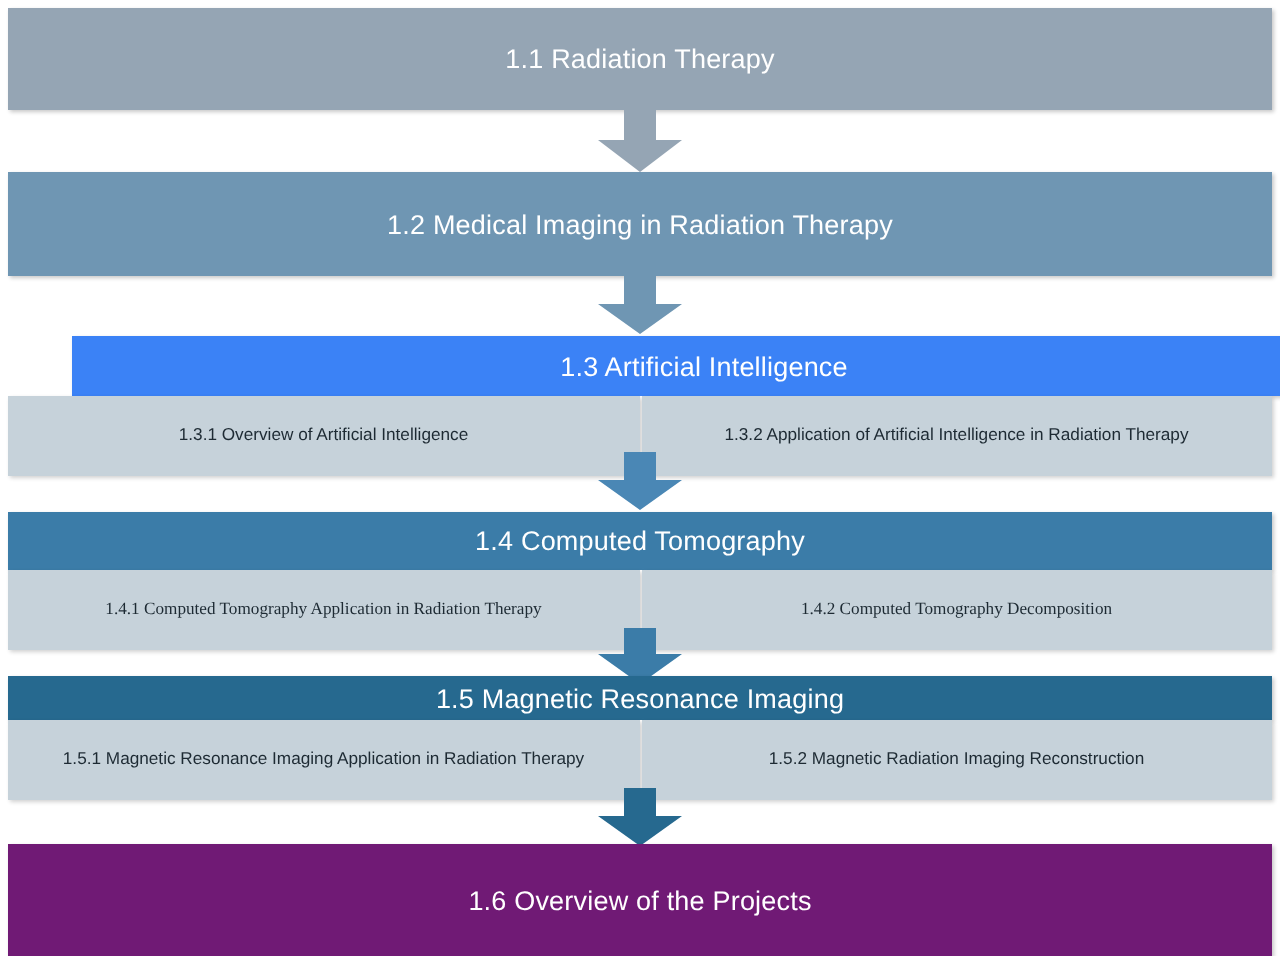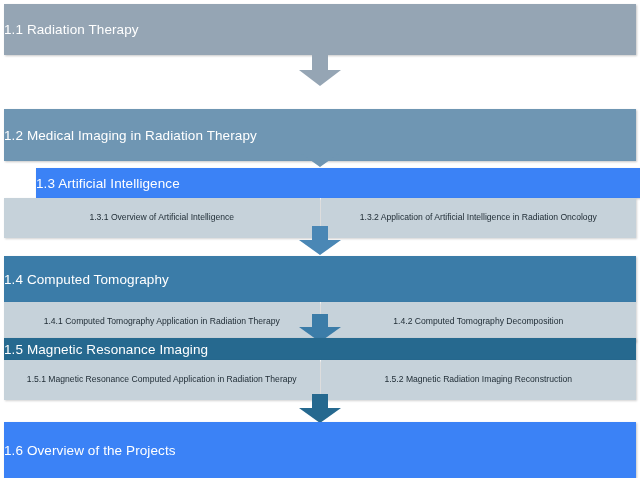--- a/index.html
+++ b/index.html
@@ -22,21 +22,21 @@
     position: absolute;
     left: 4px;
     width: 632px;
     box-sizing: border-box;
   }
   .main-bar {
     width: 100%;
     box-sizing: border-box;
     display: flex;
     align-items: center;
-    justify-content: flex-start;
+    justify-content: center;
     color: #ffffff;
     font-size: 13.5px;
     letter-spacing: 0.1px;
     text-align: center;
     box-shadow: 1px 1px 2px rgba(0,0,0,0.22);
   }
   .sub-row {
     display: flex;
     width: 100%;
     box-sizing: border-box;
@@ -77,57 +77,57 @@
       <span>1.1 Radiation Therapy</span>
     </div>
   </div>
 
   <div class="arrow" style="top:55px; height:32px;">
     <svg width="44" height="32" viewBox="0 0 44 32">
       <polygon points="14,0 30,0 30,15 43,15 22,31 1,15 14,15" fill="#95a5b4"></polygon>
     </svg>
   </div>
 
-  <div class="level" style="top:86px;margin-top:23px;">
+  <div class="level" style="top:86px;">
     <div class="main-bar" style="height:52px; background:#6f96b3;">
       <span>1.2 Medical Imaging in Radiation Therapy</span>
     </div>
   </div>
 
   <div class="arrow" style="top:138px; height:30px;">
     <svg width="44" height="30" viewBox="0 0 44 30">
       <polygon points="14,0 30,0 30,14 43,14 22,29 1,14 14,14" fill="#6f96b3"></polygon>
     </svg>
   </div>
 
   <div class="level" style="top:168px;">
     <div class="main-bar" style="height:30px; background:#3b82f6;margin-left:32px;">
       <span>1.3 Artificial Intelligence</span>
     </div>
     <div class="sub-row" style="height:28px;">
       <div class="sub-box">
         <span>1.3.1 Overview of Artificial Intelligence</span>
       </div>
       <div class="sub-box">
-        <span>1.3.2 Application of Artificial Intelligence in Radiation Oncology</span>
+        <span>1.3.2 Application of Artificial Intelligence in Radiation Therapy</span>
       </div>
     </div>
   </div>
 
   <div class="arrow" style="top:226px; height:30px;">
     <svg width="44" height="30" viewBox="0 0 44 30">
       <polygon points="14,0 30,0 30,14 43,14 22,29 1,14 14,14" fill="#4a87b5"></polygon>
     </svg>
   </div>
 
   <div class="level" style="top:256px;">
-    <div class="main-bar" style="height:46px; background:#3b7ca8;">
+    <div class="main-bar" style="height:29px; background:#3b7ca8;">
       <span>1.4 Computed Tomography</span>
     </div>
-    <div class="sub-row" style="height:29px;">
+    <div class="sub-row" style="height:29px;font-family:Liberation Serif, serif;">
       <div class="sub-box">
         <span>1.4.1 Computed Tomography Application in Radiation Therapy</span>
       </div>
       <div class="sub-box">
         <span>1.4.2 Computed Tomography Decomposition</span>
       </div>
     </div>
   </div>
 
   <div class="arrow" style="top:314px; height:29px;">
@@ -135,33 +135,33 @@
       <polygon points="14,0 30,0 30,13 43,13 22,28 1,13 14,13" fill="#3b7ca8"></polygon>
     </svg>
   </div>
 
   <div class="level" style="top:338px;">
     <div class="main-bar" style="height:22px; background:#26698f;">
       <span>1.5 Magnetic Resonance Imaging</span>
     </div>
     <div class="sub-row" style="height:26px;">
       <div class="sub-box">
-        <span>1.5.1 Magnetic Resonance Computed Application in Radiation Therapy</span>
+        <span>1.5.1 Magnetic Resonance Imaging Application in Radiation Therapy</span>
       </div>
       <div class="sub-box">
         <span>1.5.2 Magnetic Radiation Imaging Reconstruction</span>
       </div>
     </div>
   </div>
 
   <div class="arrow" style="top:394px; height:30px;">
     <svg width="44" height="30" viewBox="0 0 44 30">
       <polygon points="14,0 30,0 30,14 43,14 22,29 1,14 14,14" fill="#26698f"></polygon>
     </svg>
   </div>
 
   <div class="level" style="top:422px;">
-    <div class="main-bar" style="height:56px; background:#3b82f6;">
+    <div class="main-bar" style="height:56px; background:#701a75;">
       <span>1.6 Overview of the Projects</span>
     </div>
   </div>
 
 </div>
 
 </body></html>

